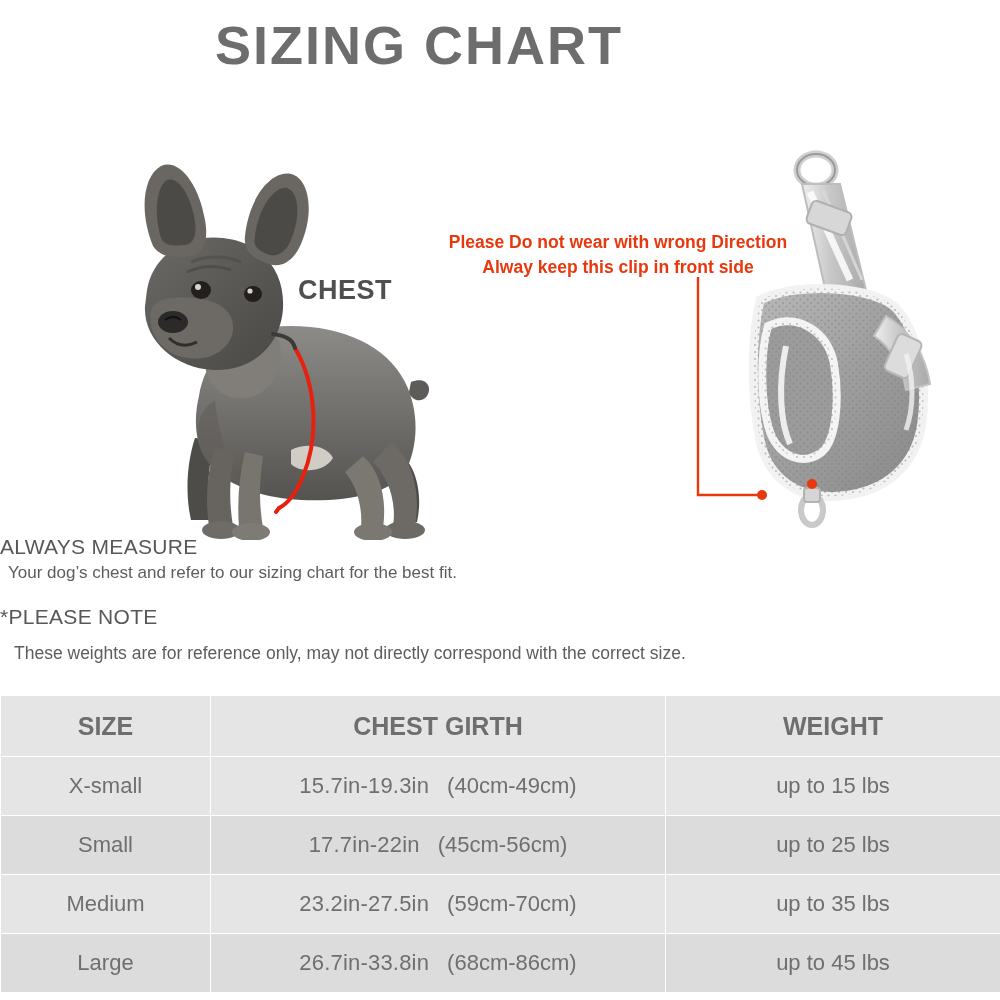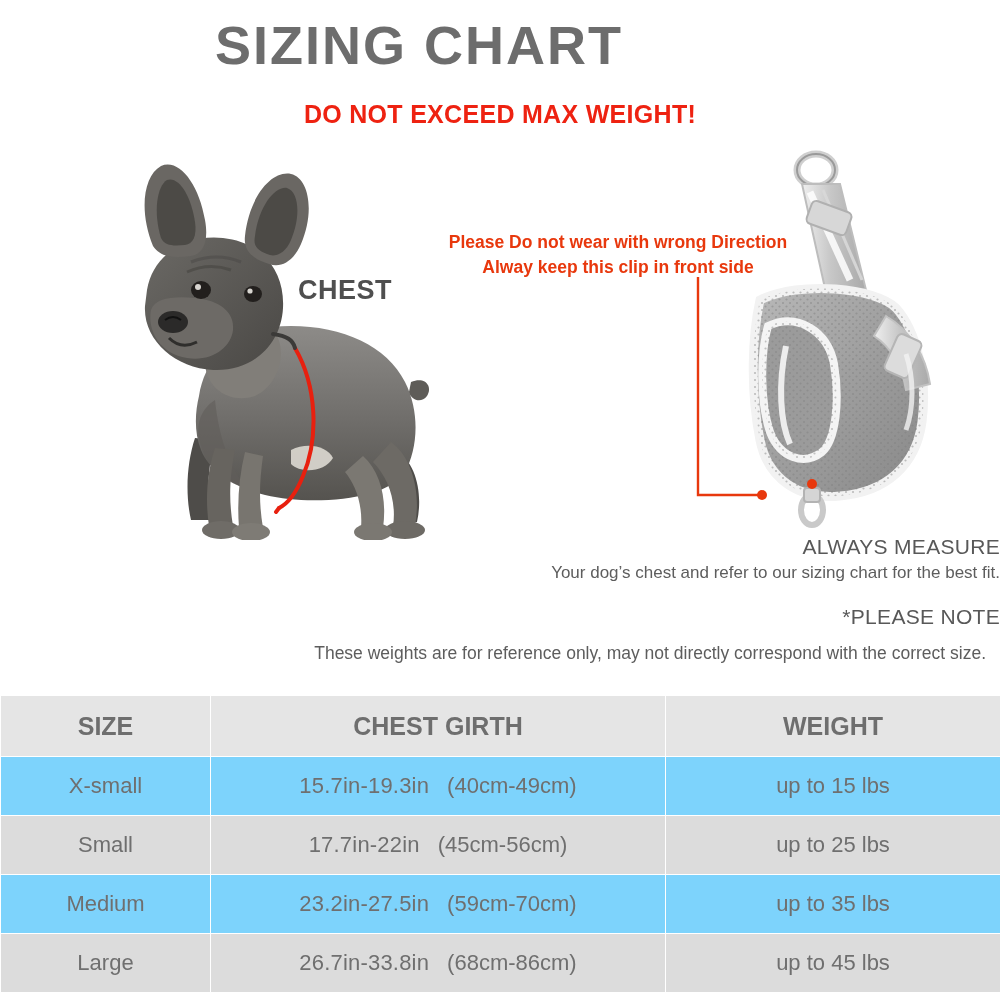--- a/index.html
+++ b/index.html
@@ -96,21 +96,21 @@
     width: 280px;
     height: 400px;
   }
 
   
   .notes {
     position: absolute;
     left: 0;
     top: 535px;
     width: 1000px;
-    text-align: right;
+    text-align: left;
   }
   .notes .hl {
     font-size: 21px;
     color: #585858;
     margin: 0 0 4px 0;
     letter-spacing: 0.3px;
   }
   .notes .sub {
     font-size: 17px;
     color: #5d5d5d;
@@ -147,42 +147,41 @@
     color: #6f6f6f;
   }
   table.size-table thead th {
     background: #e5e5e5;
     font-size: 25px;
     font-weight: bold;
     height: 58px;
     color: #6e6e6e;
   }
   table.size-table tbody td {
-    background: #7dd3fc;
+    background: #e5e5e5;
     font-size: 22px;
     height: 56px;
     font-weight: normal;
   }
   table.size-table tbody tr:nth-child(even) td {
     background: #dcdcdc;
   }
   .col-size { width: 210px; }
   .col-chest { width: 455px; }
   .col-weight { width: 335px; }
   .cell-size { font-size: 23px; }
   .chest-in { letter-spacing: 0.2px; }
   .chest-cm { margin-left: 18px; text-align: right; }
 </style>
 </head>
 <body>
 
 <div class="page">
 
   <div class="title">SIZING CHART</div>
-  <div class="subtitle">DO NOT EXCEED MAX WEIGHT!</div>
 
   <div class="dog-area">
     <svg class="dog-svg" width="380" height="390" viewBox="0 0 380 390">
       <defs>
         <linearGradient id="fur" x1="0" y1="0" x2="0" y2="1">
           <stop offset="0%" stop-color="#8d8b88"></stop>
           <stop offset="55%" stop-color="#6f6d6a"></stop>
           <stop offset="100%" stop-color="#55534f"></stop>
         </linearGradient>
         <linearGradient id="furDark" x1="0" y1="0" x2="1" y2="1">

